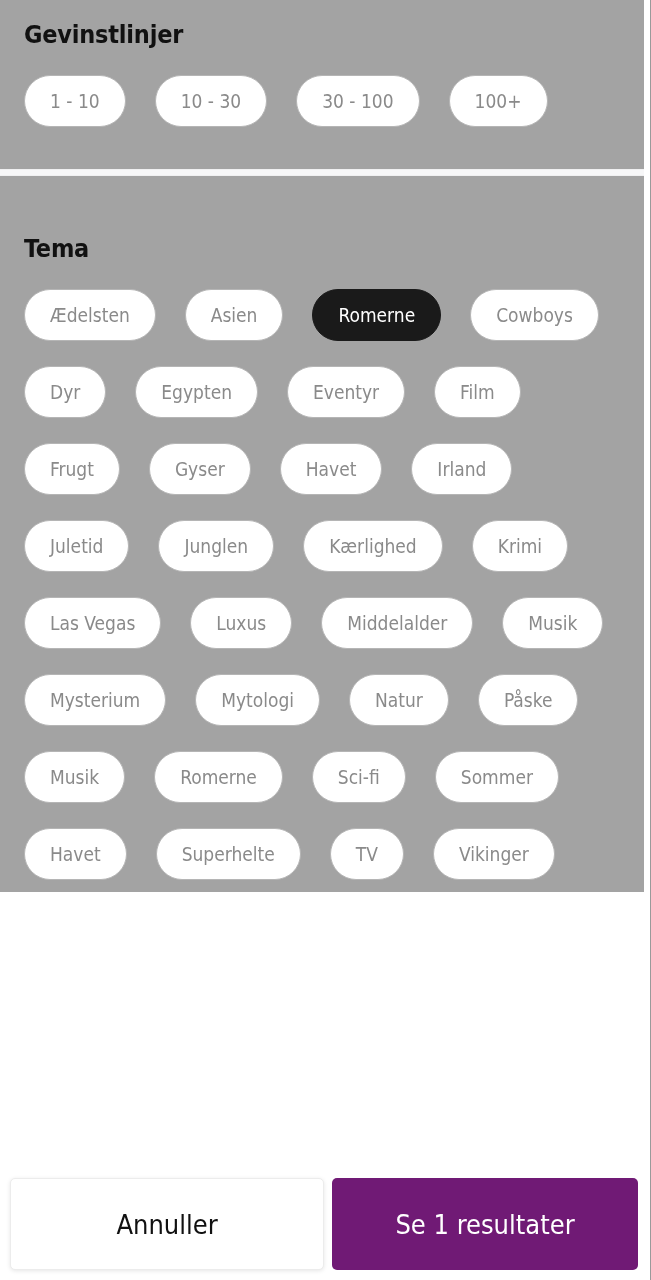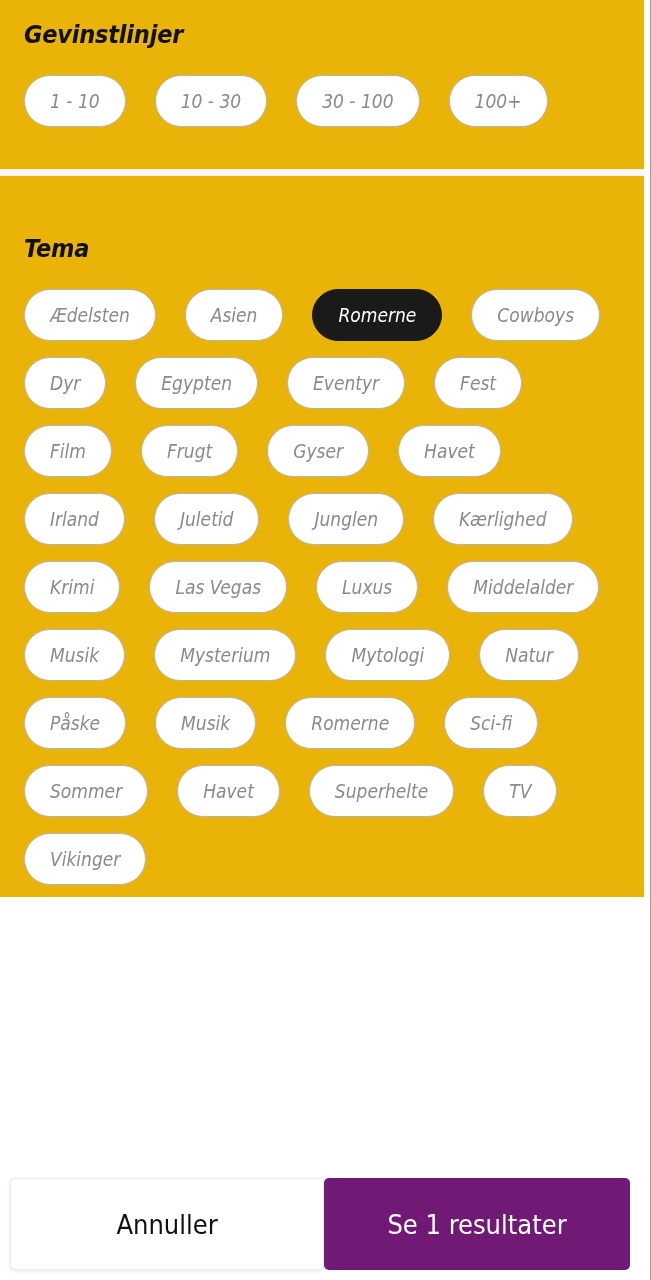--- a/index.html
+++ b/index.html
@@ -27,22 +27,21 @@
     top: 0;
     left: 0;
     width: 644px;
     height: 1168px;
     background: #ffffff;
     overflow: hidden;
   }
 
   .section {
     padding: 12px 24px;
-    background: #eab308;
-    font-style: italic;
+    background: #a3a3a3;
   }
 
   .section-gevinst { padding-top: 22px; padding-bottom: 42px; }
 
   .divider {
     height: 7px;
     background: #f7f7f8;
     border-top: 1px solid #f0f0f1;
     border-bottom: 1px solid #f0f0f1;
     margin: 0;
@@ -56,21 +55,21 @@
     font-size: 25px;
     color: #111111;
     letter-spacing: -0.2px;
     line-height: 1;
     margin-bottom: 28px;
   }
 
   .chip-wrap {
     display: flex;
     flex-wrap: wrap;
-    gap: 16px 29px;
+    gap: 25px 29px;
     align-content: flex-start;
   }
 
   .chip {
     display: inline-flex;
     align-items: center;
     justify-content: center;
     height: 52px;
     padding: 0 25px;
     border: 1px solid #b5b5b5;
@@ -95,20 +94,21 @@
   .action-bar {
     position: absolute;
     left: 0;
     bottom: 0;
     width: 644px;
     height: 112px;
     background: #ffffff;
     display: flex;
     align-items: flex-start;
     padding: 10px 8px 0 10px;
+    gap: 8px;
   }
 
   .btn {
     height: 92px;
     border-radius: 5px;
     display: flex;
     align-items: center;
     justify-content: center;
     font-family: "Liberation Sans Narrow", "DejaVu Sans Condensed", "Liberation Sans", sans-serif;
     font-size: 27px;
@@ -155,21 +155,20 @@
     <div class="section section-tema">
       <div class="section-title">Tema</div>
       <div class="chip-wrap" id="chips-tema">
           <div class="chip">Ædelsten</div>
           <div class="chip">Asien</div>
           <div class="chip selected">Romerne</div>
           <div class="chip">Cowboys</div>
           <div class="chip">Dyr</div>
           <div class="chip">Egypten</div>
           <div class="chip">Eventyr</div>
-          <div class="chip">Fest</div>
           <div class="chip">Film</div>
           <div class="chip">Frugt</div>
           <div class="chip">Gyser</div>
           <div class="chip">Havet</div>
           <div class="chip">Irland</div>
           <div class="chip">Juletid</div>
           <div class="chip">Junglen</div>
           <div class="chip">Kærlighed</div>
           <div class="chip">Krimi</div>
           <div class="chip">Las Vegas</div>

